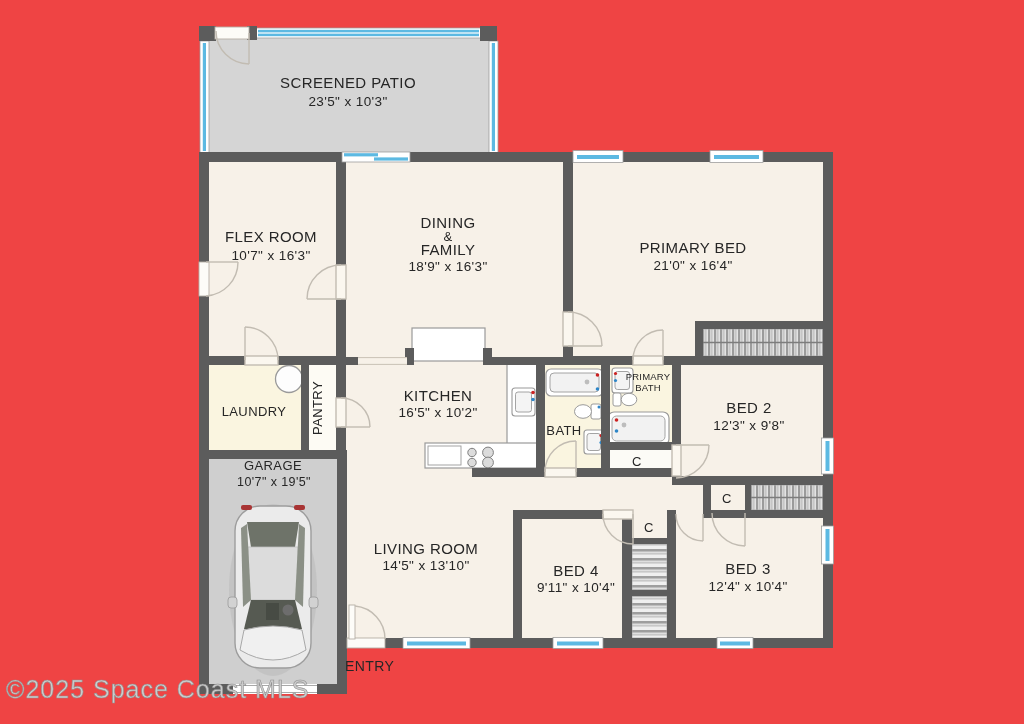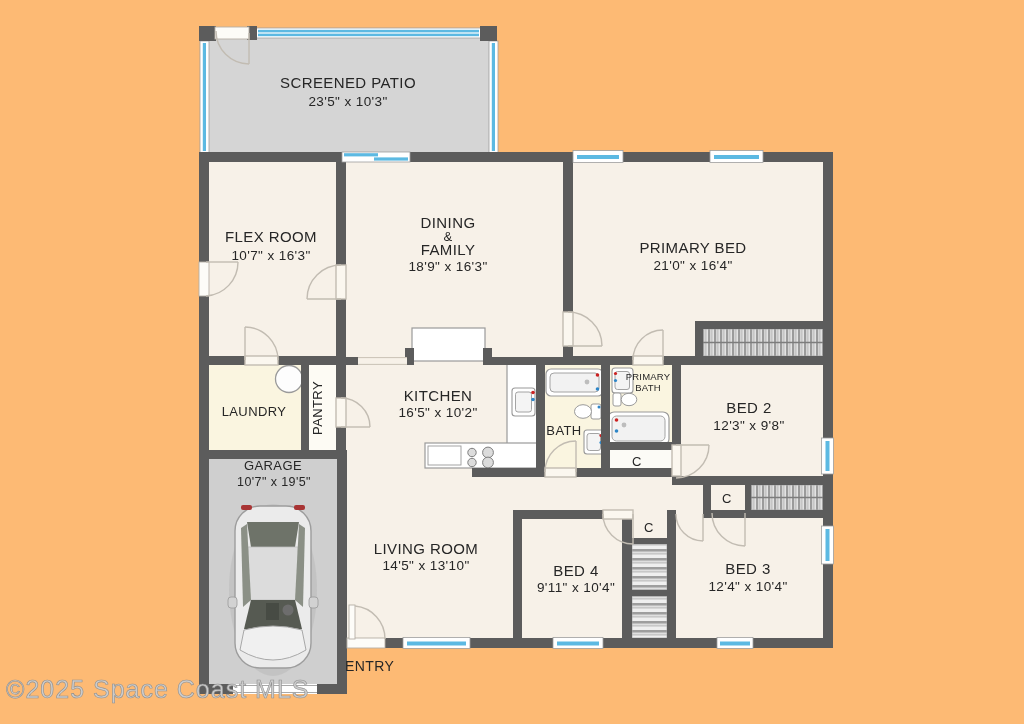--- a/index.html
+++ b/index.html
@@ -1,16 +1,16 @@
 <!DOCTYPE html>
 <html><head>
 <meta charset="utf-8">
 <style>
   html,body{margin:0;padding:0;background:#ffffff;}
-  .plan-wrap{position:relative;width:1024px;height:724px;background:#fdba74;overflow:hidden;}
+  .plan-wrap{position:relative;width:1024px;height:724px;background:#ef4444;overflow:hidden;}
   svg text{font-family:"Liberation Sans",sans-serif;fill:#262626;letter-spacing:.4px;}
   text.room-name{font-size:15px;}
   text.room-dims{font-size:13.5px;}
   text.small-name{font-size:13px;}
   text.tiny-name{font-size:9.5px;letter-spacing:.2px;}
   text.closet-c{font-size:13px;}
   text.watermark{font-size:25px;fill:#cccccc;stroke:#8f8f8f;stroke-width:.6px;letter-spacing:1px;}
 </style>
 </head>
 <body>

